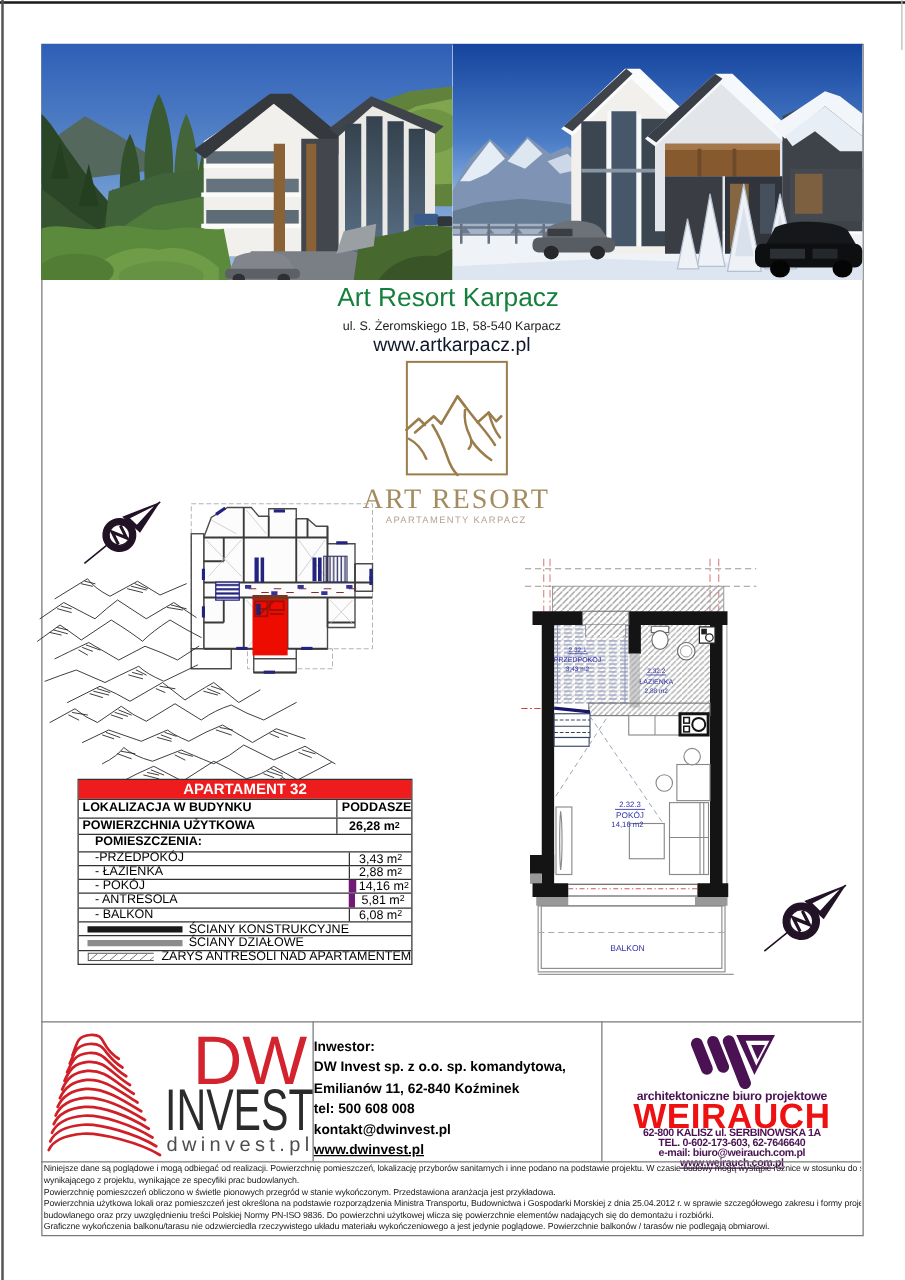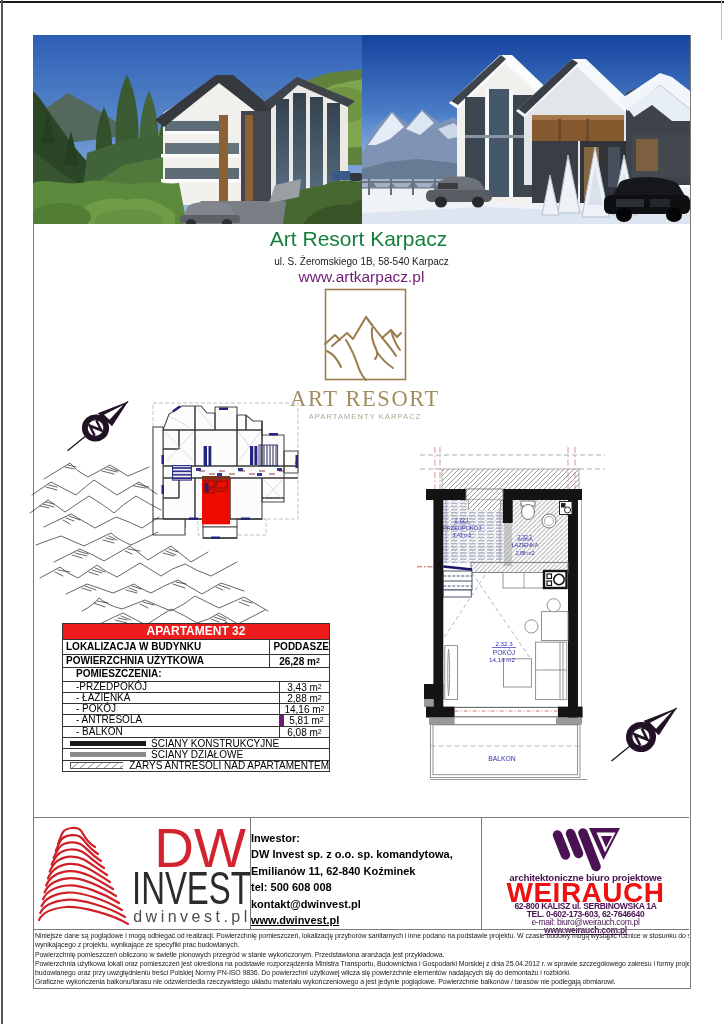--- a/index.html
+++ b/index.html
@@ -183,21 +183,21 @@
   <ellipse cx="262" cy="180" rx="8" ry="7" fill="#050505"></ellipse>
   <ellipse cx="312" cy="180" rx="8" ry="7" fill="#050505"></ellipse>
   <rect x="254" y="164" width="28" height="8" fill="#2c2f33"></rect>
   <rect x="288" y="164" width="20" height="8" fill="#24272b"></rect>
 </svg>
 
 <div class="abs" style="left:30px;top:227px;width:657px;text-align:center;font-size:21px;color:#15803d;">Art Resort Karpacz</div>
 
 <div class="abs" style="left:33px;top:256px;width:657px;text-align:center;font-size:10px;color:#222;">ul. S. Żeromskiego 1B, 58-540 Karpacz</div>
 
-<div class="abs" style="left:33px;top:268px;width:657px;text-align:center;font-size:15.5px;color:#701a75;">www.artkarpacz.pl</div>
+<div class="abs" style="left:33px;top:268px;width:657px;text-align:center;font-size:15.5px;color:#0f172a;">www.artkarpacz.pl</div>
 
 <svg class="abs" style="left:270px;top:287px;" width="190" height="140" viewBox="0 0 190 140">
 
   <rect x="55.5" y="2.5" width="80" height="90" fill="none" stroke="#9b7d4c" stroke-width="1.6"></rect>
 
   <g stroke="#9b7d4c" stroke-width="2" fill="none" stroke-linecap="round" stroke-linejoin="round">
     <path d="M55,57 L65,48 L70,53"></path>
     <path d="M57,64 C63,67 68,73 71,80"></path>
     <path d="M62,59 L77,46 L83,52 L96,30 L102,38"></path>
     <path d="M96,30 C102,38 108,46 114,53 C119,59 123,64 126,69"></path>
@@ -432,21 +432,21 @@
     <div style="width:203px;border-right:1px solid #333;padding-left:13px;line-height:10.3px;">-PRZEDPOKÓJ</div>
     <div style="flex:1;text-align:center;line-height:10.3px;">3,43 m<span style="font-size:7px;vertical-align:2px;">2</span></div>
   </div>
 
   <div style="display:flex;border-top:1px solid #333;height:10.3px;">
     <div style="width:203px;border-right:1px solid #333;padding-left:13px;line-height:10.3px;">- ŁAZIENKA</div>
     <div style="flex:1;text-align:center;line-height:10.3px;">2,88 m<span style="font-size:7px;vertical-align:2px;">2</span></div>
   </div>
 
   <div style="display:flex;border-top:1px solid #333;height:10.3px;">
-    <div style="width:203px;border-right:1px solid #701a75;padding-left:13px;line-height:10.3px;">- POKÓJ</div>
+    <div style="width:203px;border-right:6px solid #701a75;padding-left:13px;line-height:10.3px;">- POKÓJ</div>
     <div style="flex:1;text-align:center;line-height:10.3px;">14,16 m<span style="font-size:7px;vertical-align:2px;">2</span></div>
   </div>
 
   <div style="display:flex;border-top:1px solid #333;height:10.3px;">
     <div style="width:203px;border-right:5px solid #701a75;padding-left:13px;line-height:10.3px;">- ANTRESOLA</div>
     <div style="flex:1;text-align:center;line-height:10.3px;">5,81 m<span style="font-size:7px;vertical-align:2px;">2</span></div>
   </div>
 
   <div style="display:flex;border-top:1px solid #333;height:10.3px;">
     <div style="width:203px;border-right:1px solid #333;padding-left:13px;line-height:10.3px;">- BALKON</div>
@@ -697,21 +697,21 @@
   <polygon points="43,0 74,0 57.5,32" fill="#4a1253"></polygon>
   <polygon points="50.5,4.5 69.5,4.5 59,24.5" fill="#fff"></polygon>
   <polygon points="55,8 66,8 60,19.5" fill="#4a1253"></polygon>
 </svg>
 
 <div class="abs" style="left:482px;top:872px;width:207px;text-align:center;color:#4a1253;">
   <div style="font-size:9.8px;font-weight:bold;line-height:11px;letter-spacing:-0.2px;">architektoniczne biuro projektowe</div>
   <div style="font-size:28px;font-weight:bold;color:#ee1111;line-height:19px;letter-spacing:0.5px;">WEIRAUCH</div>
   <div style="font-size:8.5px;font-weight:bold;line-height:8px;letter-spacing:-0.3px;">62-800 KALISZ ul. SERBINOWSKA 1A</div>
   <div style="font-size:8.5px;font-weight:bold;line-height:8px;letter-spacing:-0.3px;">TEL. 0-602-173-603, 62-7646640</div>
-  <div style="font-size:8.5px;font-weight:normal;line-height:8px;letter-spacing:-0.3px;">e-mail: biuro@weirauch.com.pl</div>
+  <div style="font-size:8.5px;font-weight:bold;line-height:8px;letter-spacing:-0.3px;">e-mail: biuro@weirauch.com.pl</div>
   <div style="font-size:8.5px;font-weight:bold;line-height:8px;letter-spacing:-0.3px;text-decoration:underline;">www.weirauch.com.pl</div>
 </div>
 
 <div class="abs" style="left:33px;top:929px;width:656px;height:59px;border-top:1px solid #7a7a7a;font-size:7px;color:#1a1a1a;overflow:hidden;">
   <div style="padding:1px 2px;line-height:9.3px;white-space:nowrap;letter-spacing:-0.1px;">
     Niniejsze dane są poglądowe i mogą odbiegać od realizacji. Powierzchnię pomieszczeń, lokalizację przyborów sanitarnych i inne podano na podstawie projektu. W czasie budowy mogą wystąpić różnice w stosunku do stanu<br>
     wynikającego z projektu, wynikające ze specyfiki prac budowlanych.<br>
     Powierzchnię pomieszczeń obliczono w świetle pionowych przegród w stanie wykończonym. Przedstawiona aranżacja jest przykładowa.<br>
     Powierzchnia użytkowa lokali oraz pomieszczeń jest określona na podstawie rozporządzenia Ministra Transportu, Budownictwa i Gospodarki Morskiej z dnia 25.04.2012 r. w sprawie szczegółowego zakresu i formy projektu<br>
     budowlanego oraz przy uwzględnieniu treści Polskiej Normy PN-ISO 9836. Do powierzchni użytkowej wlicza się powierzchnie elementów nadających się do demontażu i rozbiórki.<br>

